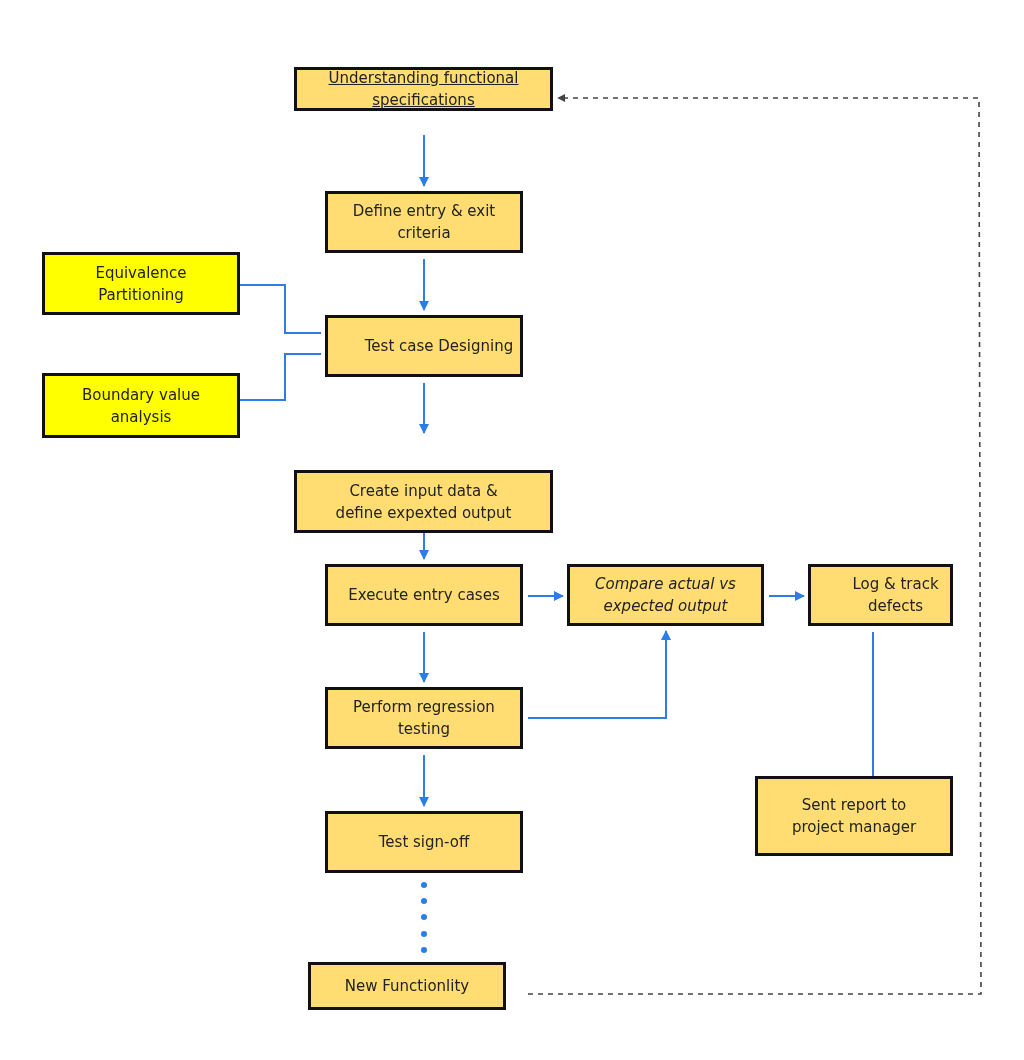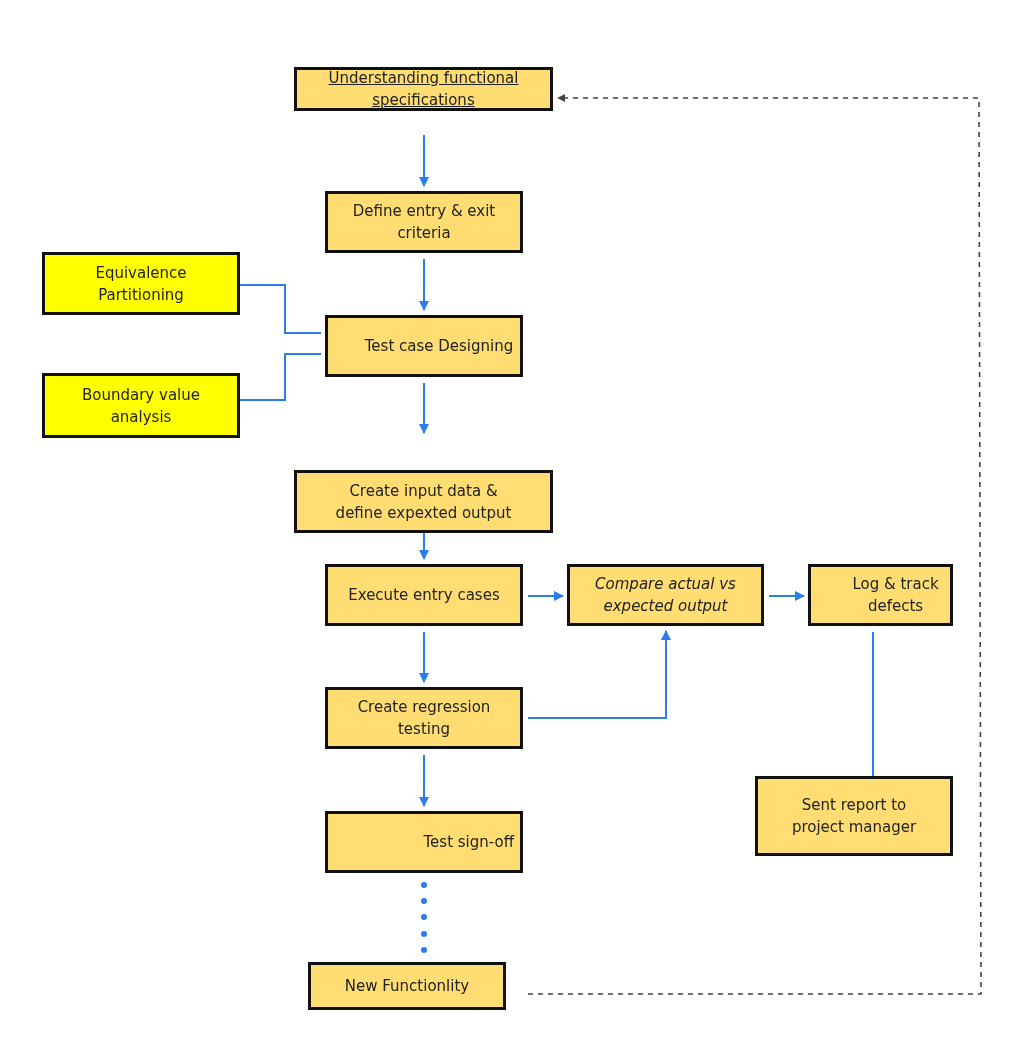--- a/index.html
+++ b/index.html
@@ -76,25 +76,25 @@
   </div>
 <div class="node" style="left:567px;top:564px;width:197px;height:62px;font-style:italic;">
     <span>Compare actual vs
 expected output</span>
   </div>
 <div class="node" style="left:808px;top:564px;width:145px;height:62px;padding-left:36px;">
     <span>Log &amp; track
 defects</span>
   </div>
 <div class="node" style="left:325px;top:687px;width:198px;height:62px;">
-    <span>Create regression
+    <span>Perform regression
 testing</span>
   </div>
 <div class="node" style="left:755px;top:776px;width:198px;height:80px;">
     <span>Sent report to
 project manager</span>
   </div>
-<div class="node" style="left:325px;top:811px;width:198px;height:62px;justify-content:flex-end;">
+<div class="node" style="left:325px;top:811px;width:198px;height:62px;">
     <span>Test sign-off</span>
   </div>
 <div class="node" style="left:308px;top:962px;width:198px;height:48px;">
     <span>New Functionlity</span>
   </div>
 
 </body></html>

